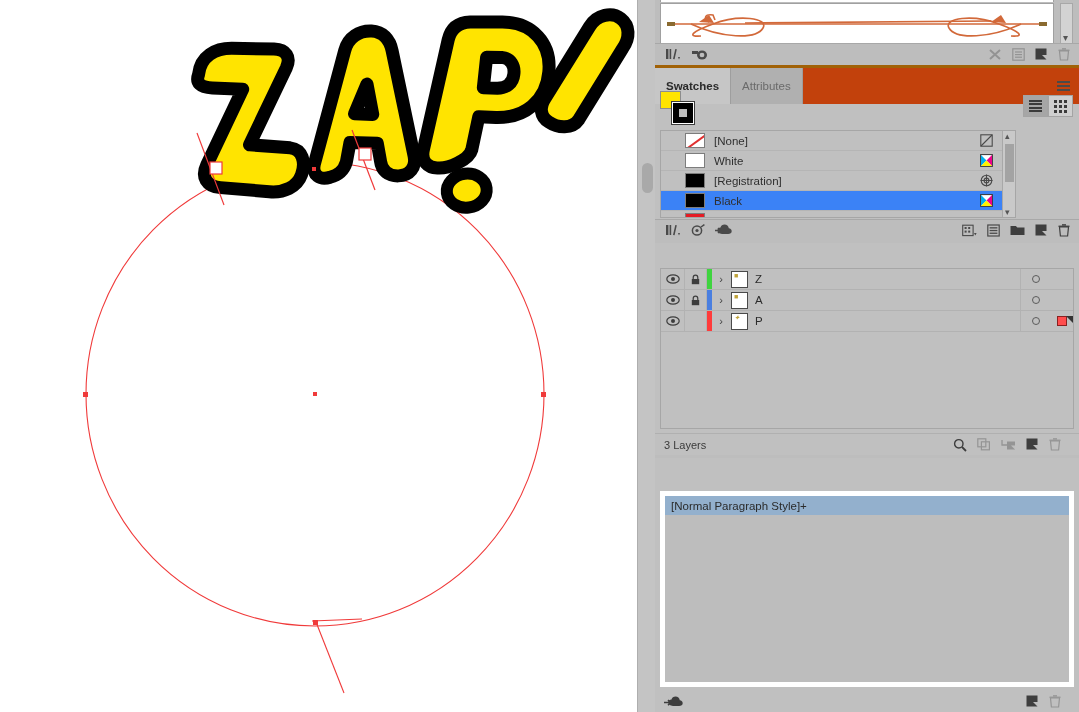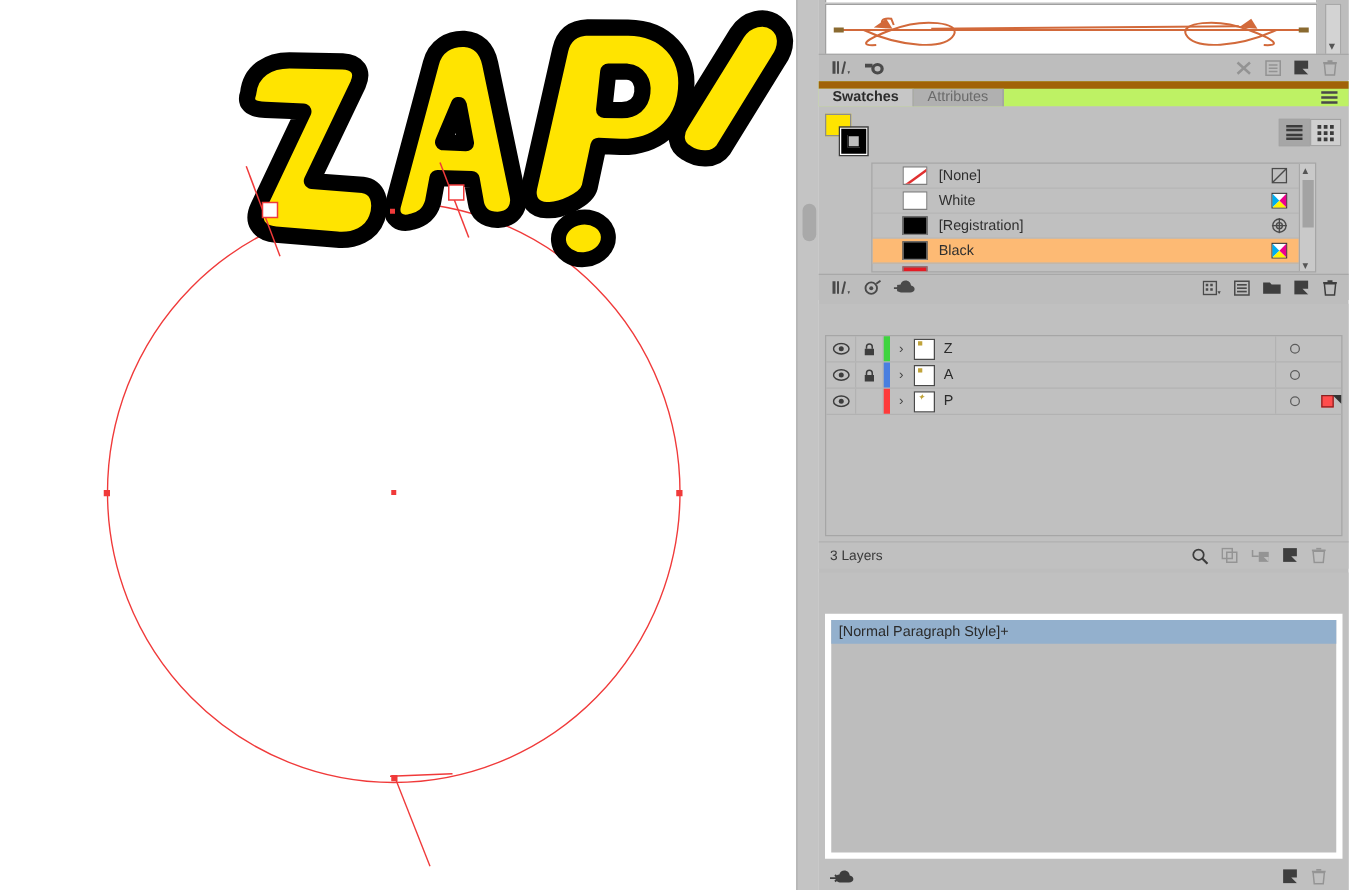--- a/index.html
+++ b/index.html
@@ -70,23 +70,23 @@
     position: absolute; left: 0; width: 424px; height: 21px;
     background: #bdbdbd; border-top: 1px solid #a8a8a8;
     display: flex; align-items: center;
   }
   .ft-icons-left { display: flex; align-items: center; gap: 10px; padding-left: 10px; }
   .ft-icons-right { display: flex; align-items: center; gap: 10px; margin-left: auto; padding-right: 9px; }
 
   
   .tabbar {
     position: absolute; left: 0; top: 0;
-    width: 424px; height: 20px;
-    background: #bef264;
-    border-top: 6px solid #a16207;
+    width: 424px; height: 39px;
+    background: #c2410c;
+    border-top: 3px solid #a16207;
     display: flex; align-items: stretch;
   }
   .tab {
     display: flex; align-items: center; padding: 0 11px;
     font-size: 11.5px; color: #6a6a6a;
     background: #b0b0b0;
     border-right: 1px solid #9e9e9e;
     cursor: default; white-space: nowrap;
   }
   .tab.active { background: #c6c6c6; color: #2b2b2b; font-weight: bold; }
@@ -119,27 +119,27 @@
     display: flex; align-items: center; justify-content: center;
     background: #cfcfcf;
   }
   .vt-btn.active { background: #a6a6a6; }
   .vt-lines span { display: block; width: 13px; height: 2px; background: #3b3b3b; margin: 1.6px 0; }
   .vt-grid { display: grid; grid-template-columns: repeat(3,3px); gap: 2px; }
   .vt-grid i { width: 3px; height: 3px; background: #3b3b3b; display: block; }
 
   .sw-list {
     position: absolute; left: 5px; top: 65px; width: 356px; height: 88px;
-    background: #c0c0c0; border: 1px solid #a6a6a6; overflow: hidden; margin-left: 37px;
+    background: #c0c0c0; border: 1px solid #a6a6a6; overflow: hidden;
   }
   .sw-row {
     position: relative; height: 20px; display: flex; align-items: center;
     border-bottom: 1px solid #b5b5b5; padding-left: 24px;
   }
-  .sw-row.selected { background: #fdba74; }
+  .sw-row.selected { background: #3b82f6; }
   .sw-chip {
     width: 20px; height: 15px; border: 1px solid #7d7d7d; margin-right: 9px;
     position: relative; overflow: hidden; flex: none;
   }
   .sw-chip.none-chip { background: #fff; }
   .sw-chip.none-chip::after {
     content: ""; position: absolute; left: -4px; top: 7px;
     width: 28px; height: 1.5px; background: #e03030;
     transform: rotate(-36deg);
   }

